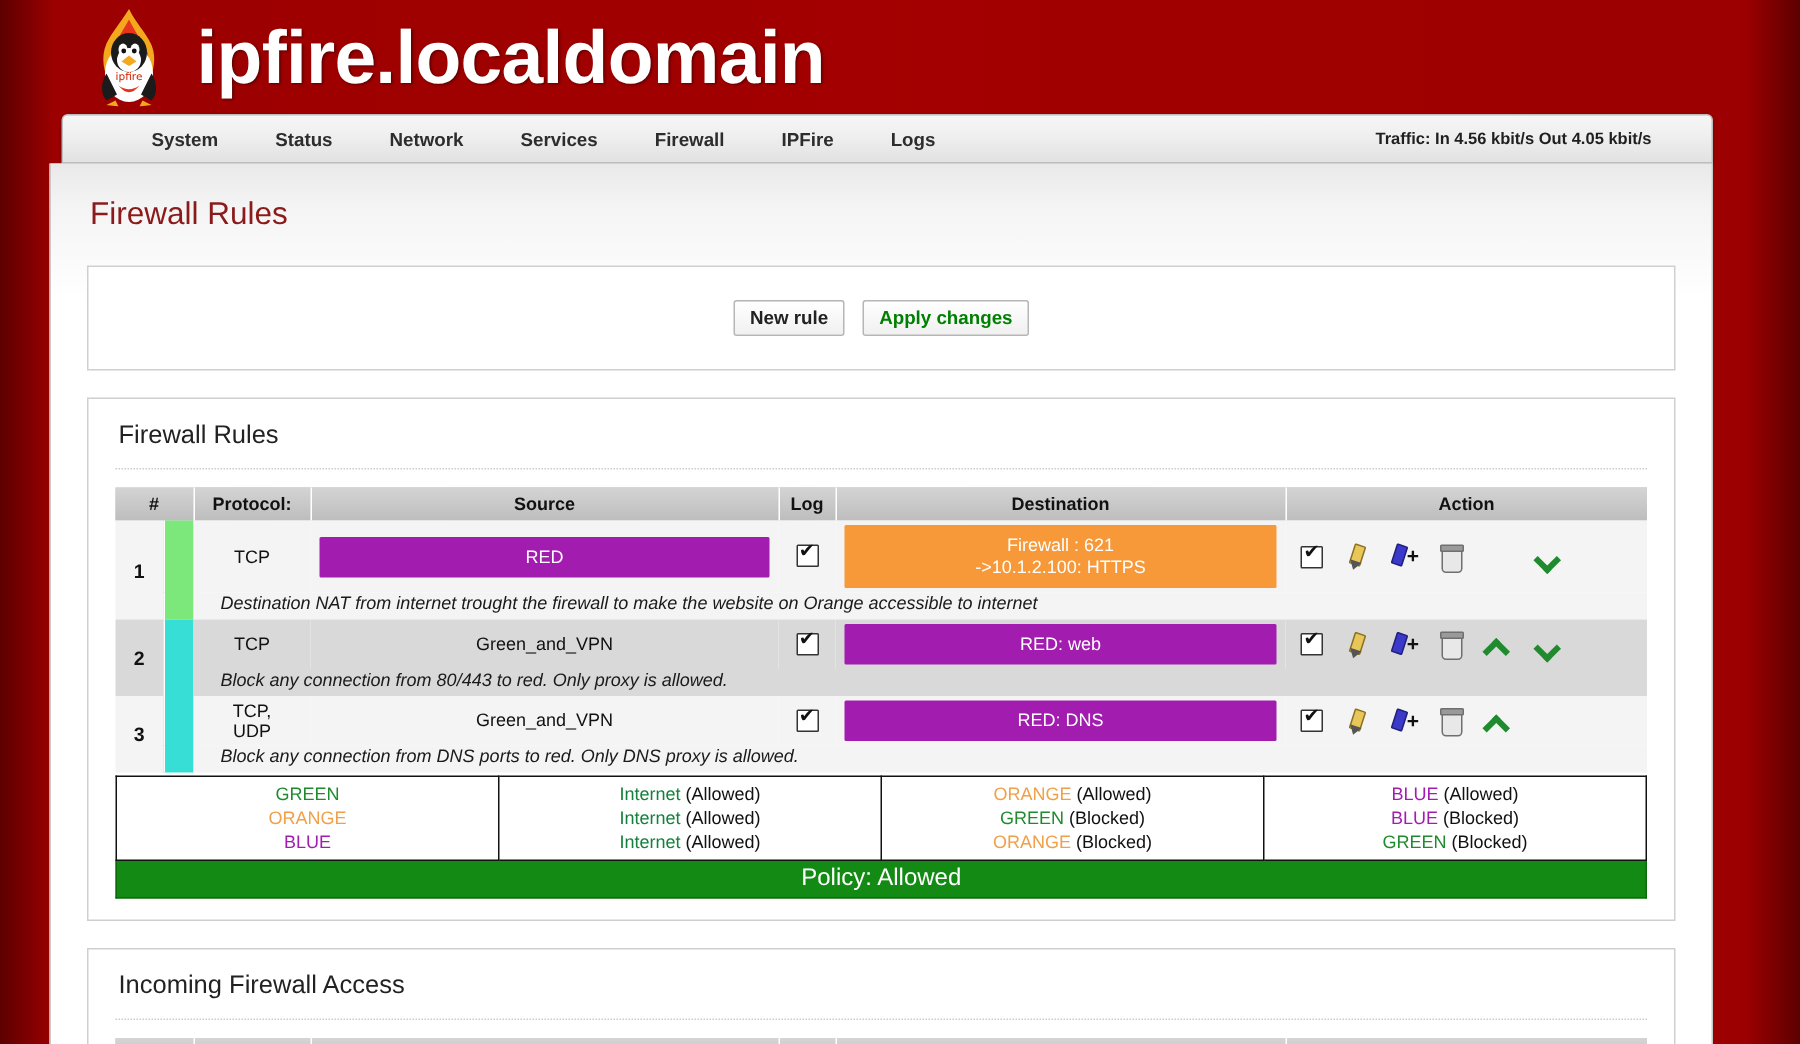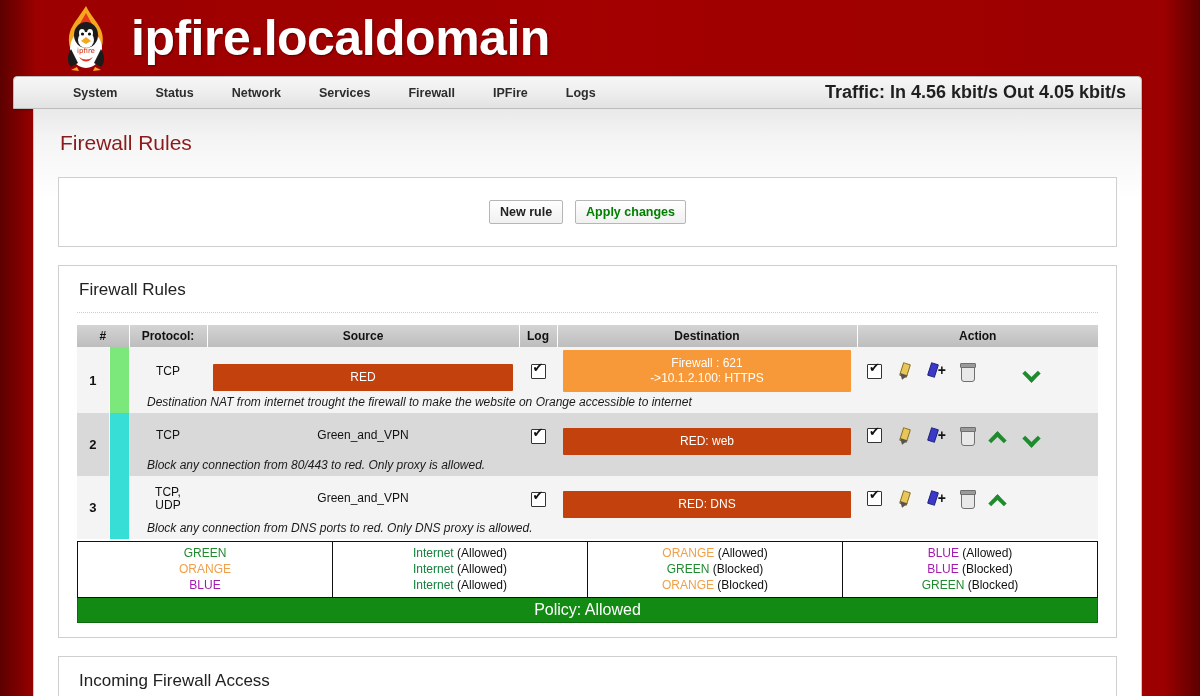--- a/index.html
+++ b/index.html
@@ -24,37 +24,37 @@
     color:#ffffff;
     font-size:50px;
     font-weight:bold;
     letter-spacing:-0.5px;
     line-height:1;
     text-shadow:1px 1px 2px rgba(0,0,0,.45);
   }
 
   
   .navbar {
-    margin:0 58px 0 13px;
+    margin:0 58px 0 41px;
     height:33px;
     background:#ececec;
     background-image:linear-gradient(to bottom,#f6f6f6 0%, #efefef 45%, #e2e2e2 100%);
     border:1px solid #bdbdbd;
     border-radius:4px 4px 0 0;
     display:flex; align-items:center;
     box-shadow:0 1px 2px rgba(0,0,0,.3);
   }
   .nav-items { display:flex; align-items:center; padding-left:40px; }
   .nav-item {
     font-size:12.5px; font-weight:bold; color:#2d2d2d;
     padding:0 19px; cursor:pointer; white-space:nowrap;
   }
   .traffic {
-    margin-left:auto; padding-right:15px;
-    font-size:18px; font-weight:bold; color:#1f1f1f; white-space:nowrap;
+    margin-left:auto; padding-right:40px;
+    font-size:11px; font-weight:bold; color:#1f1f1f; white-space:nowrap;
   }
 
   
   .page {
     margin:0 58px 0 33px;
     background:#ffffff;
     background-image:linear-gradient(to bottom,#e9e9e9 0%, #f4f4f4 28px, #ffffff 90px, #ffffff 100%);
     border:1px solid #c9c9c9;
     border-top:none;
     min-height:576px;
@@ -130,21 +130,21 @@
   td.srccell, td.dstcell { padding:3px 6px; }
   td.logcell { text-align:center; padding:3px 0; }
   td.actcell { padding:3px 4px; }
 
   .tag {
     display:block; text-align:center;
     font-size:12px; color:#ffffff;
     padding:6px 4px; line-height:1.25;
     border-radius:1px;
   }
-  .tag.red     { background:#c2410c;margin-top:12px; }
+  .tag.red     { background:#a21caf; }
   .tag.orange  { background:#f79839; }
   .tag.plain   { background:transparent; color:#111; padding:6px 4px; }
 
   .remark {
     font-size:12px; font-style:italic; color:#1a1a1a;
     padding:0 0 4px 18px;
   }
 
   .actions { display:flex; align-items:center; gap:14px; padding-left:6px; }
   .act-spacer { width:20px; }

